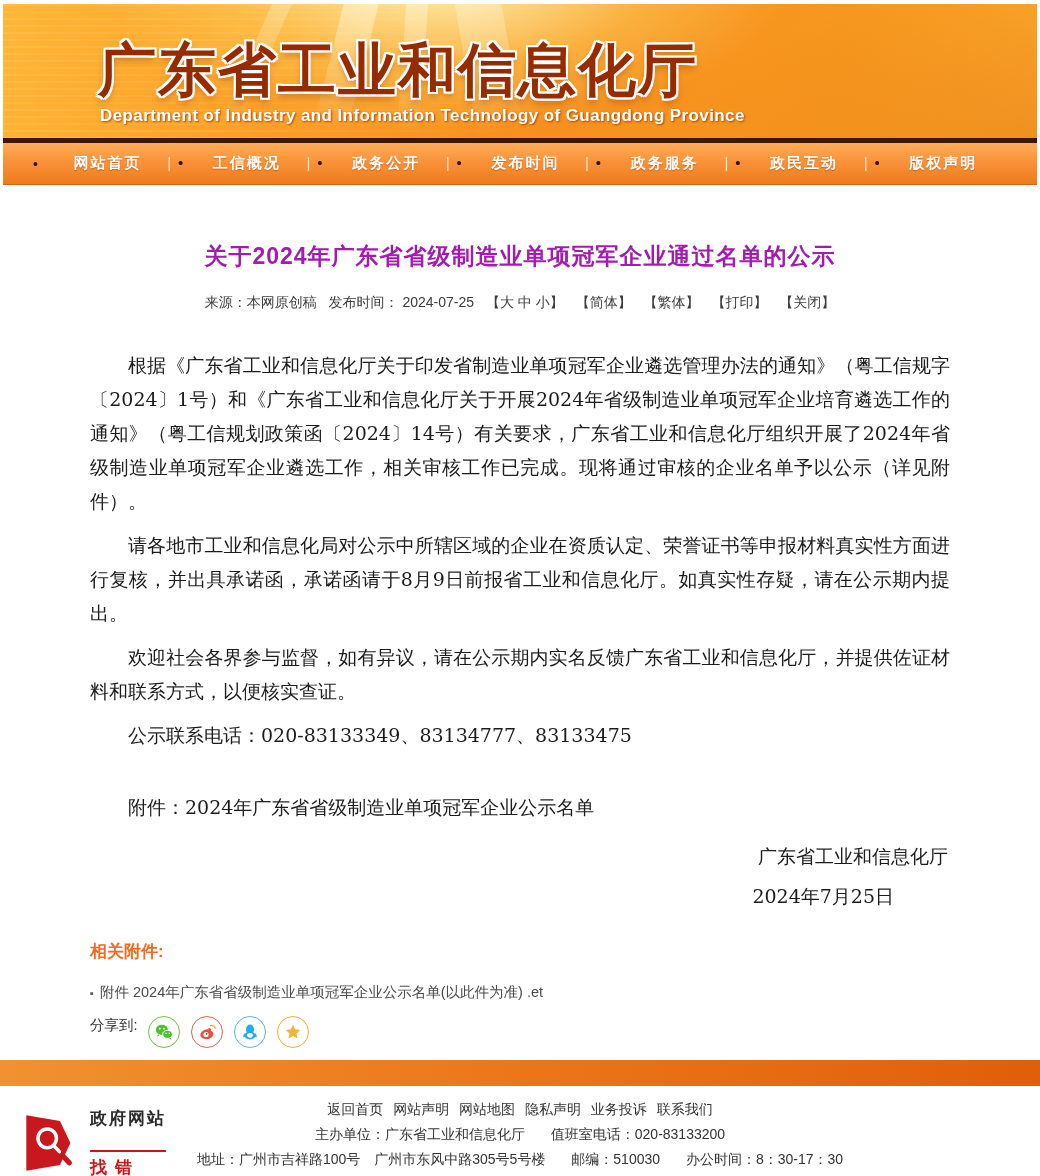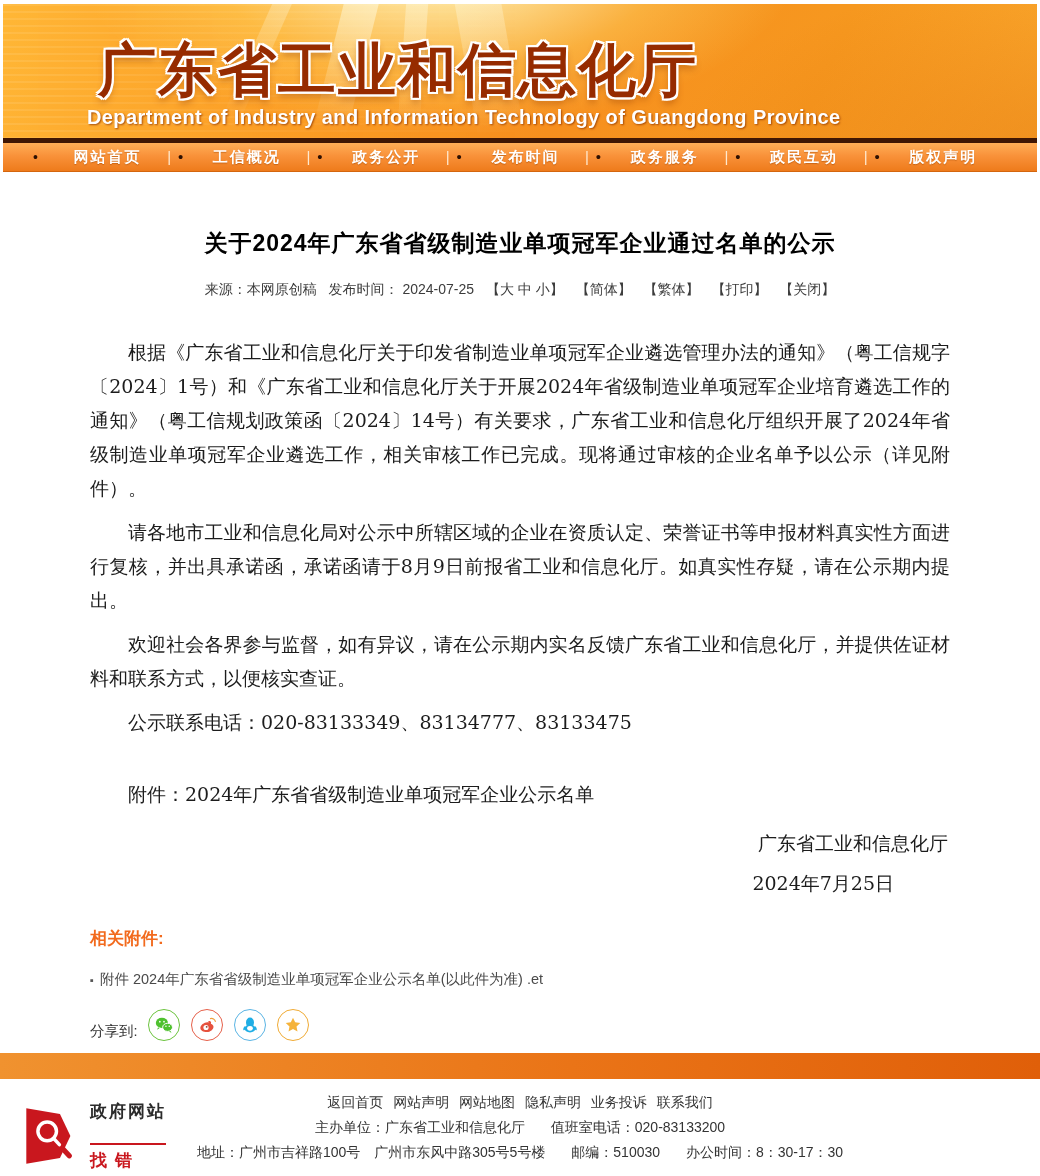--- a/index.html
+++ b/index.html
@@ -32,47 +32,47 @@
   .banner-title {
     position:absolute; left:95px; top:28px;
     font-size:58px; font-weight:bold; letter-spacing:2px;
     color:#962b00;
     text-shadow:
       -2px 0 0 #fff, 2px 0 0 #fff, 0 -2px 0 #fff, 0 2px 0 #fff,
       -2px -2px 0 #fff, 2px 2px 0 #fff, -2px 2px 0 #fff, 2px -2px 0 #fff,
       0 5px 7px rgba(140,50,0,.45);
   }
   .banner-subtitle {
-    position:absolute; left:84px; top:102px;
-    font-size:20px; font-weight:bold; color:#fff; letter-spacing:.4px;
+    position:absolute; left:97px; top:102px;
+    font-size:17px; font-weight:bold; color:#fff; letter-spacing:.4px;
     text-shadow:1px 1px 2px rgba(150,60,0,.85);
   }
 
   
   .nav-wrap { padding:0 3px; }
   .nav-top { height:5px; background:#3f1603; }
   .nav-bar {
-    height:29px; display:flex; align-items:center;
+    height:42px; display:flex; align-items:center;
     padding:0 24px;
     background:linear-gradient(180deg, #ffae57 0%, #f9923a 45%, #ee7b1b 100%);
     border-bottom:1px solid #d4660e;
   }
   .nav-bar::before { content:"\2022"; color:#2e1002; font-size:14px; margin:0 0 0 6px; }
   .nav-item {
     flex:1; text-align:center; color:#fff; font-size:15px; font-weight:bold;
     letter-spacing:2px; cursor:pointer; white-space:nowrap;
     text-shadow:0 1px 1px rgba(160,70,0,.5); position:relative;
   }
   .nav-item:not(:last-child)::after { content:"\2022"; color:#2e1002; font-weight:normal; position:absolute; right:-8px; text-shadow:none; }
   .nav-item + .nav-item::before { content:"|"; color:#ffe9cf; font-weight:normal; position:absolute; left:-10px; text-shadow:none; }
 
   
   .article { padding:56px 90px 0; }
   .article-title {
-    text-align:center; font-size:23px; font-weight:bold; color:#000000; letter-spacing:1px;
+    text-align:center; font-size:23px; font-weight:bold; color:#a21caf; letter-spacing:1px;
   }
   .meta { margin-top:22px; text-align:center; font-size:14px; color:#3c3c3c; }
   .meta span { margin:0 4px;text-align:right; }
   .meta .btn { cursor:pointer; }
   .body-text p {
     font-family:"DejaVu Serif", serif;
     font-size:19px; line-height:34px; color:#1c1c1c;
     text-indent:2em; text-align:justify; margin-top:10px;
   }
   .body-text p.first { margin-top:36px; }
@@ -80,21 +80,21 @@
   .body-text p.attach-line { margin-top:38px; }
   .sig-block { font-family:"DejaVu Serif", serif; font-size:19px; color:#1c1c1c; text-align:right; }
   .sig-name { margin-top:20px; padding-right:2px; }
   .sig-date { margin-top:14px; padding-right:56px; }
 
   
   .related { padding:0 90px; }
   .related-heading { margin-top:30px; color:#f26a1d; font-size:17px; font-weight:bold; }
   .attach-item { margin-top:20px; font-size:14.5px; color:#4a4a4a; cursor:pointer; }
   .attach-item::before { content:"\25AA"; font-size:11px; color:#555; margin-right:6px; }
-  .share-row { margin-top:20px; display:flex; align-items:flex-end; }
+  .share-row { margin-top:14px; display:flex; align-items:flex-start; }
   .share-label { font-size:14.5px; color:#333; margin-right:10px; }
   .share-circle {
     width:32px; height:32px; border-radius:50%; background:#fff;
     display:flex; align-items:center; justify-content:center;
     margin-right:11px; cursor:pointer;
   }
   .share-circle.wechat { border:1px solid #6cc33e; }
   .share-circle.weibo  { border:1px solid #e6604a; }
   .share-circle.qq     { border:1px solid #5ab4e4; }
   .share-circle.qzone  { border:1px solid #f0ab35; }

